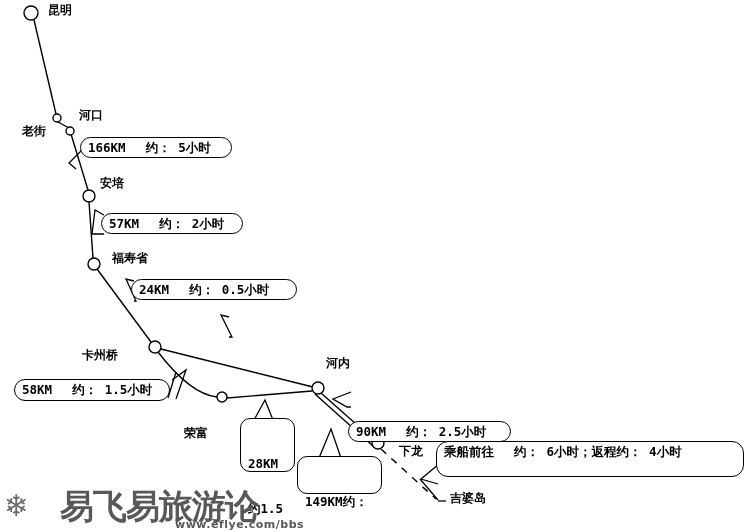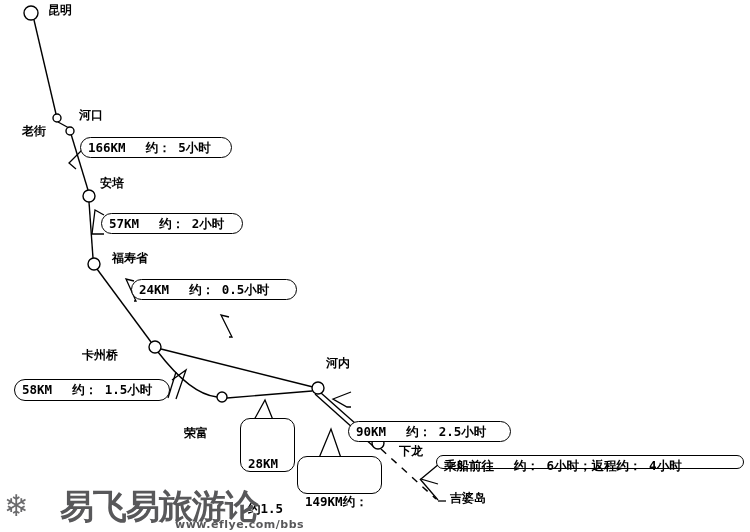--- a/index.html
+++ b/index.html
@@ -158,21 +158,21 @@
     
   </div>
 
   <div class="leg-box" style="left:348px; top:385px; width:163px; height:21px;margin-top:36px;">90KM　 约： 2.5小时</div>
 
   <div class="leg-box multiline" style="left:297px; top:456px; width:85px; height:38px;">
     <span class="seg">149KM约：</span>
     
   </div>
 
-  <div class="leg-box" style="left:436px; top:455px; width:308px; height:14px;">乘船前往　 约： 6小时；返程约： 4小时</div>
+  <div class="leg-box" style="left:436px; top:441px; width:308px; height:36px;">乘船前往　 约： 6小时；返程约： 4小时</div>
 
   <div class="watermark">
     <div class="wm-glyph">❄</div>
     <div class="wm-text wm-main">易飞易旅游论坛</div>
     <div class="wm-text wm-sub">www.eflye.com/bbs</div>
   </div>
 
 </div>
 
 </body></html>

